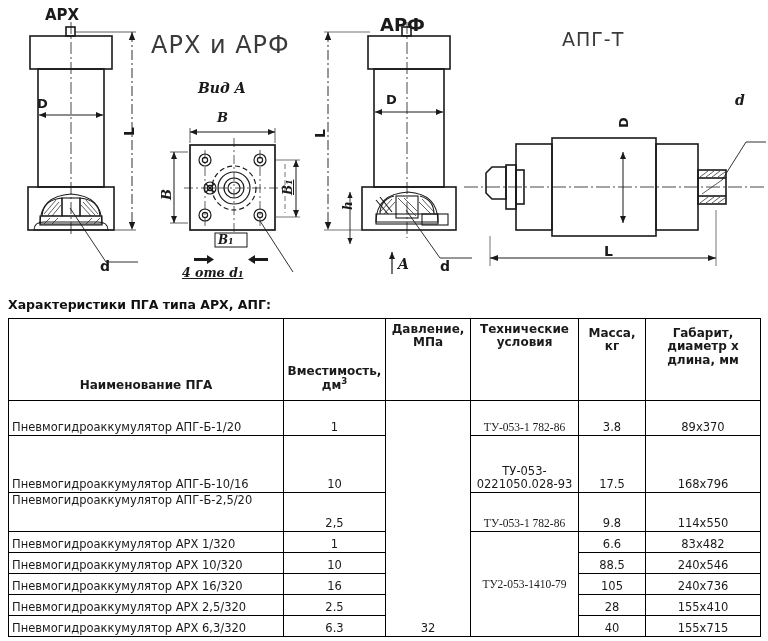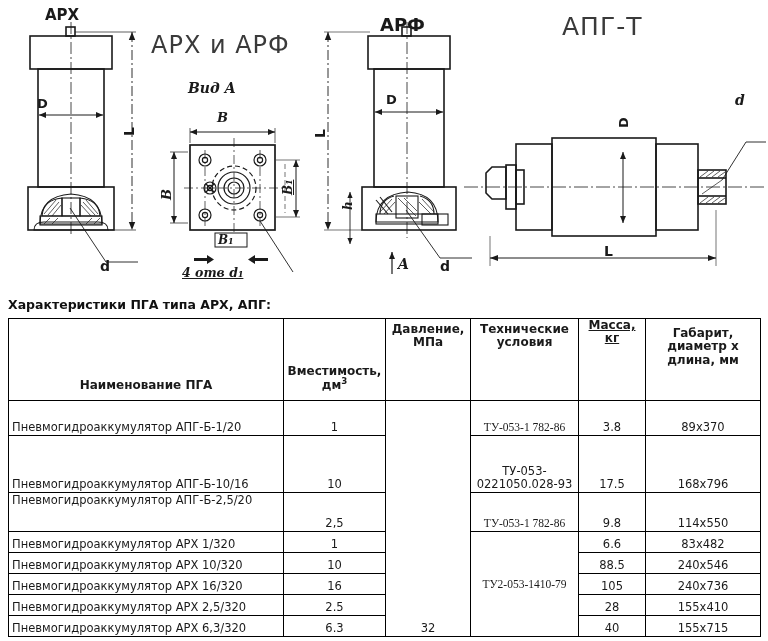--- a/index.html
+++ b/index.html
@@ -28,21 +28,21 @@
   .draw-title {
     position: absolute;
     font-family: "DejaVu Sans", "Liberation Sans", sans-serif;
     font-weight: normal;
     color: #3a3a3a;
     letter-spacing: 1px;
     white-space: nowrap;
     margin-left: 6px;
   }
   #title-arh-arf { left: 145px; top: 31px; font-size: 24px; }
-  #title-apg-t   { left: 556px; top: 12px; font-size: 25px; }
+  #title-apg-t   { left: 556px; top: 28px; font-size: 19px; }
 
   .lbl {
     position: absolute;
     font-family: "DejaVu Sans", "Liberation Sans", sans-serif;
     font-weight: bold;
     color: #1a1a1a;
     white-space: nowrap;
   }
   .lbl-italic {
     font-family: "DejaVu Serif", "Liberation Serif", serif;
@@ -244,21 +244,21 @@
     <rect x="67" y="153" width="32" height="14" fill="#ffffff" stroke="#1a1a1a" stroke-width="1"></rect>
 
     <g fill="#1a1a1a">
       <path d="M46 178 h13 l0 -3 l7 4.5 l-7 4.5 l0 -3 h-13 z"></path>
       <path d="M120 178 h-13 l0 -3 l-7 4.5 l7 4.5 l0 -3 h13 z"></path>
     </g>
 
     <line x1="112" y1="141" x2="145" y2="192" stroke="#1a1a1a" stroke-width="0.9"></line>
   </svg>
 
-  <div class="lbl lbl-italic" style="left:188px;top:80px;font-size:14px;">Вид А</div>
+  <div class="lbl lbl-italic" style="left:198px;top:80px;font-size:14px;">Вид А</div>
   <div class="lbl lbl-italic" style="left:217px;top:110px;font-size:13px;">B</div>
   <div class="lbl lbl-italic rot90" style="left:159px;top:200px;font-size:13px;">B</div>
   <div class="lbl lbl-italic rot90" style="left:281px;top:195px;font-size:12px;text-decoration:underline;">B₁</div>
   <div class="lbl lbl-italic" style="left:218px;top:233px;font-size:12px;">B₁</div>
   <div class="lbl lbl-italic" style="left:182px;top:265px;font-size:12.5px;text-decoration:underline;">4 отв d₁</div>
 
   <svg width="160" height="290" viewBox="0 0 160 290" style="position:absolute;left:318px;top:0">
     <g fill="none" stroke="#1a1a1a" stroke-width="1.6">
       <rect x="84" y="27" width="9" height="9" fill="#ffffff"></rect>
       <rect x="50" y="36" width="82" height="33"></rect>
@@ -398,21 +398,21 @@
           <span>дм</span><sup>3</sup>
         </th>
         <th style="vertical-align:top;padding-top:4px;">
           <span>Давление,</span><br>
           <span>МПа</span>
         </th>
         <th style="vertical-align:top;padding-top:4px;">
           <span>Технические</span><br>
           <span>условия</span>
         </th>
-        <th style="vertical-align:top;padding-top:0;text-decoration:underline;">
+        <th style="vertical-align:top;padding-top:8px;">
           <span>Масса,</span><br>
           <span>кг</span>
         </th>
         <th style="vertical-align:top;padding-top:8px;">
           <span>Габарит,</span><br>
           <span>диаметр х</span><br>
           <span>длина, мм</span>
         </th>
       </tr>
     </thead>

